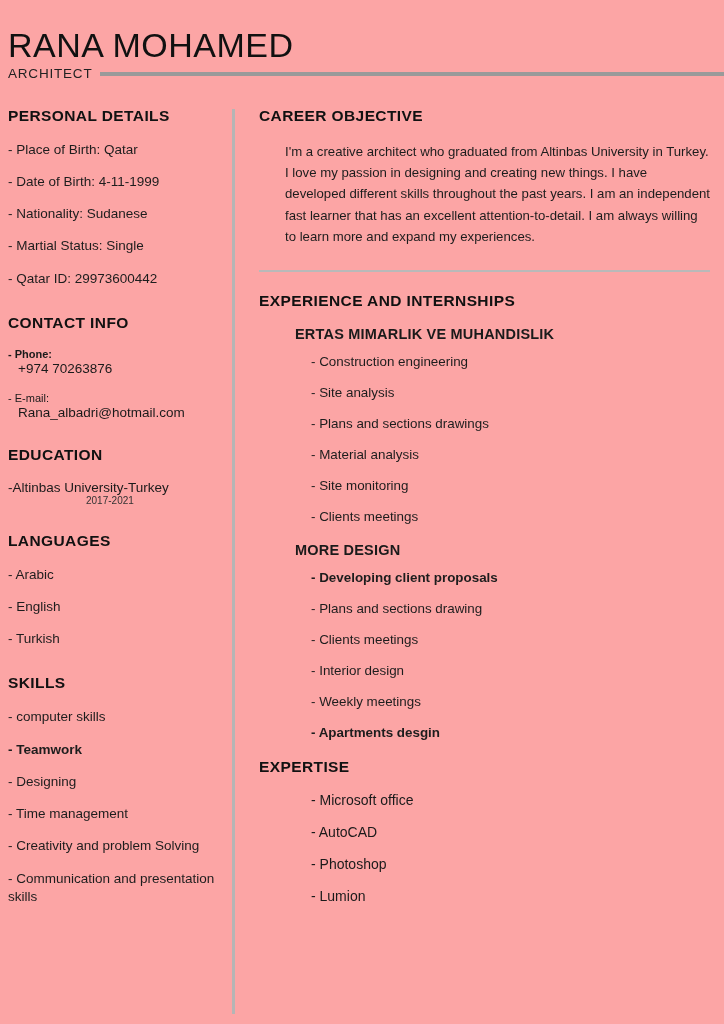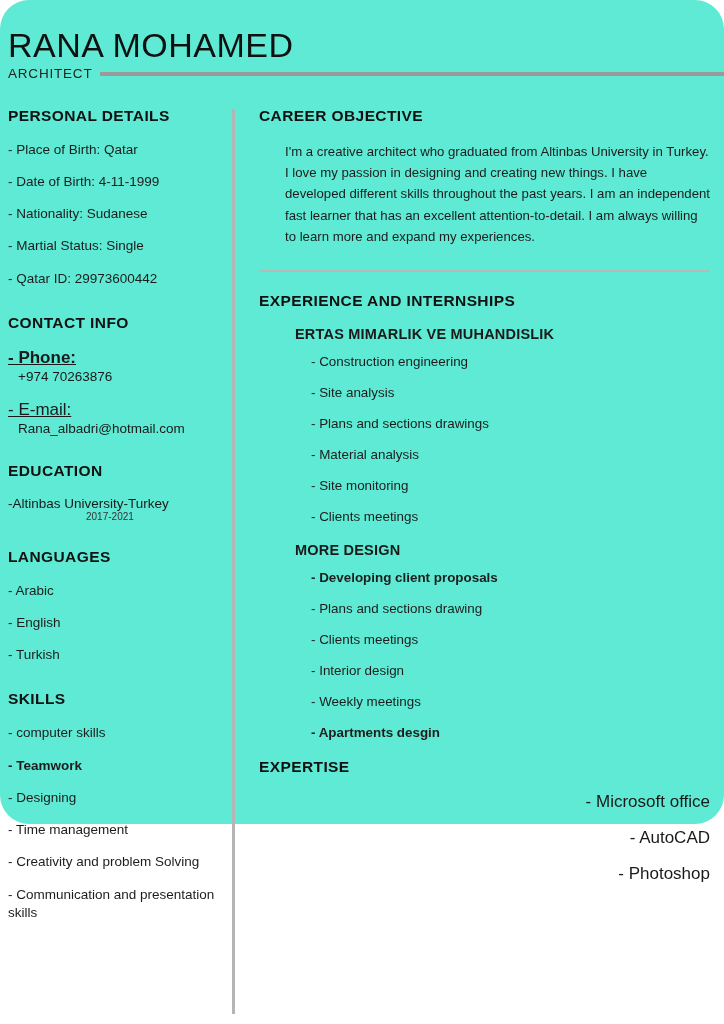--- a/index.html
+++ b/index.html
@@ -11,25 +11,24 @@
     width: 724px;
     height: 1024px;
     font-family: "Liberation Sans", sans-serif;
     color: #1a1a1a;
     position: relative;
     overflow: hidden;
   }
   .page {
     position: relative;
     width: 724px;
-    height: 824px;
+    height: 1024px;
     box-sizing: border-box;
     padding: 0;
-    background: #5eead4;
-    border-radius: 29px;
+    background: #fca5a5;
   }
   
   .header {
     padding: 28px 0 0 8px;
   }
   .name {
     font-size: 34px;
     font-weight: 400;
     letter-spacing: 0.5px;
     color: #111;
@@ -90,24 +89,23 @@
   .block { margin-bottom: 26px; }
 
   .item {
     font-size: 13.5px;
     line-height: 1.35;
     margin: 0 0 14px 0;
     color: #1d1d1d;
   }
 
   .contact-label {
-    font-size: 17px;
+    font-size: 11px;
     font-weight: bold;
     margin: 0 0 1px 0;
-    text-decoration: underline;
   }
   .contact-value {
     font-size: 13.5px;
     margin: 0 0 16px 10px;
   }
   .edu-line {
     font-size: 13.5px;
     margin: 0 0 0 0;
   }
   .edu-years {
@@ -136,23 +134,22 @@
     letter-spacing: 0.2px;
   }
   .bullet {
     font-size: 13.4px;
     margin: 0 0 16px 52px;
     color: #1d1d1d;
   }
   .bullet.b { font-weight: bold; }
   .exp-group { margin-bottom: 18px; }
   .expertise-bullet {
-    font-size: 17px;
+    font-size: 14px;
     margin: 0 0 16px 52px;
-    text-align: right;
   }
   h2.section.right { margin-bottom: 16px; }
 </style>
 </head>
 <body>
 
 <div class="page">
 
   <div class="header">
     <h1 class="name">RANA MOHAMED</h1>
@@ -241,17 +238,18 @@
           <p class="bullet">- Weekly meetings</p>
           <p class="bullet b">- Apartments desgin</p>
         </div>
       </div>
 
       <div>
         <h2 class="section right">EXPERTISE</h2>
         <p class="expertise-bullet">- Microsoft office</p>
         <p class="expertise-bullet">- AutoCAD</p>
         <p class="expertise-bullet">- Photoshop</p>
+        <p class="expertise-bullet">- Lumion</p>
       </div>
 
     </div>
   </div>
 </div>
 
 </body></html>

